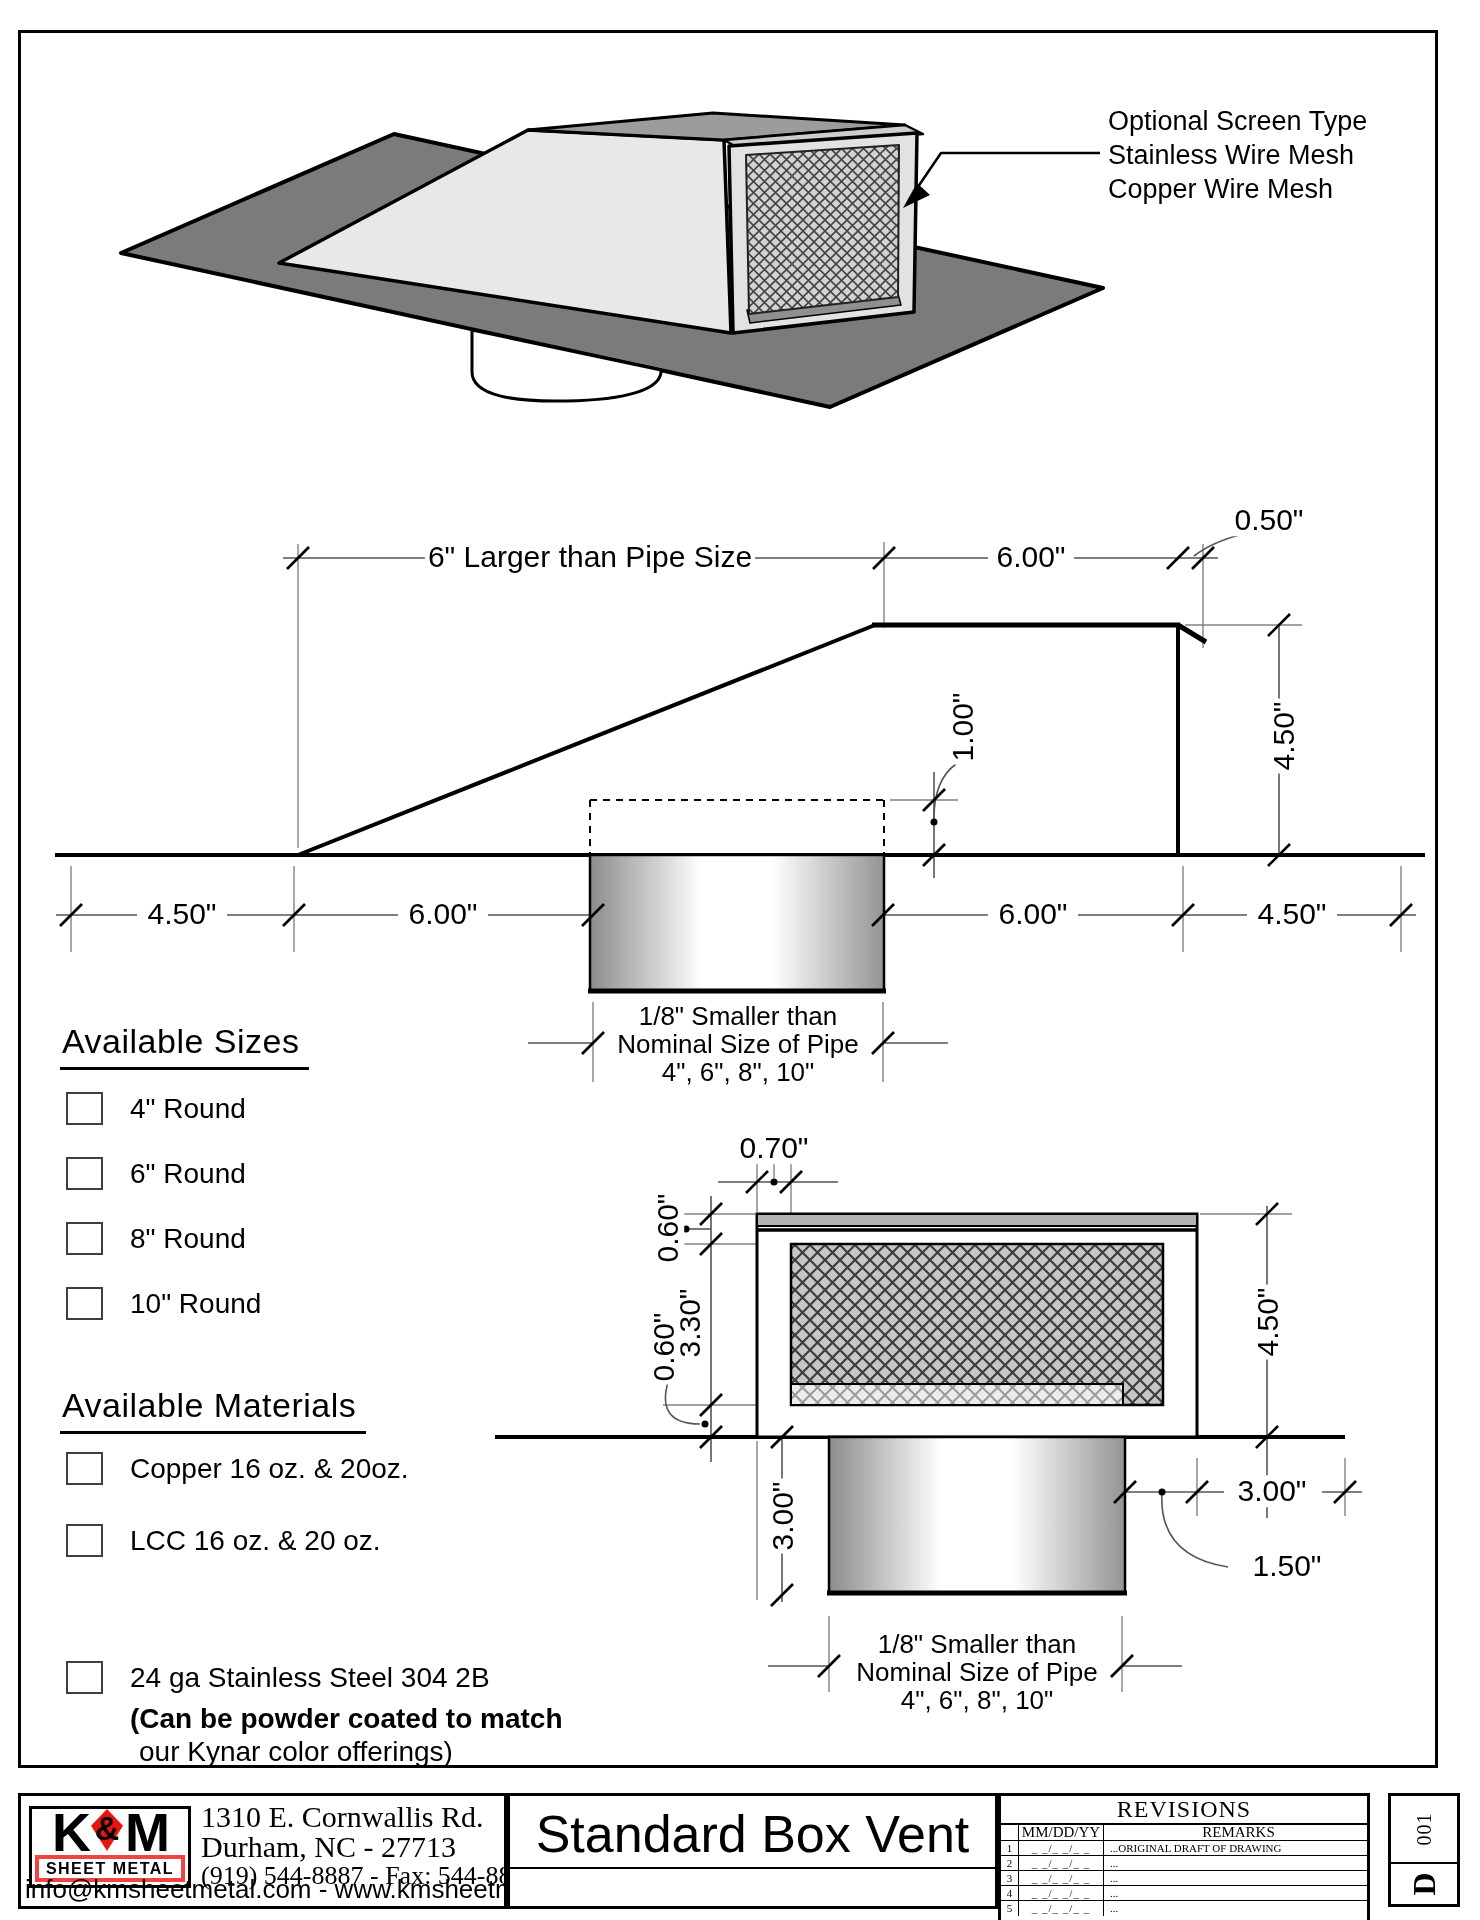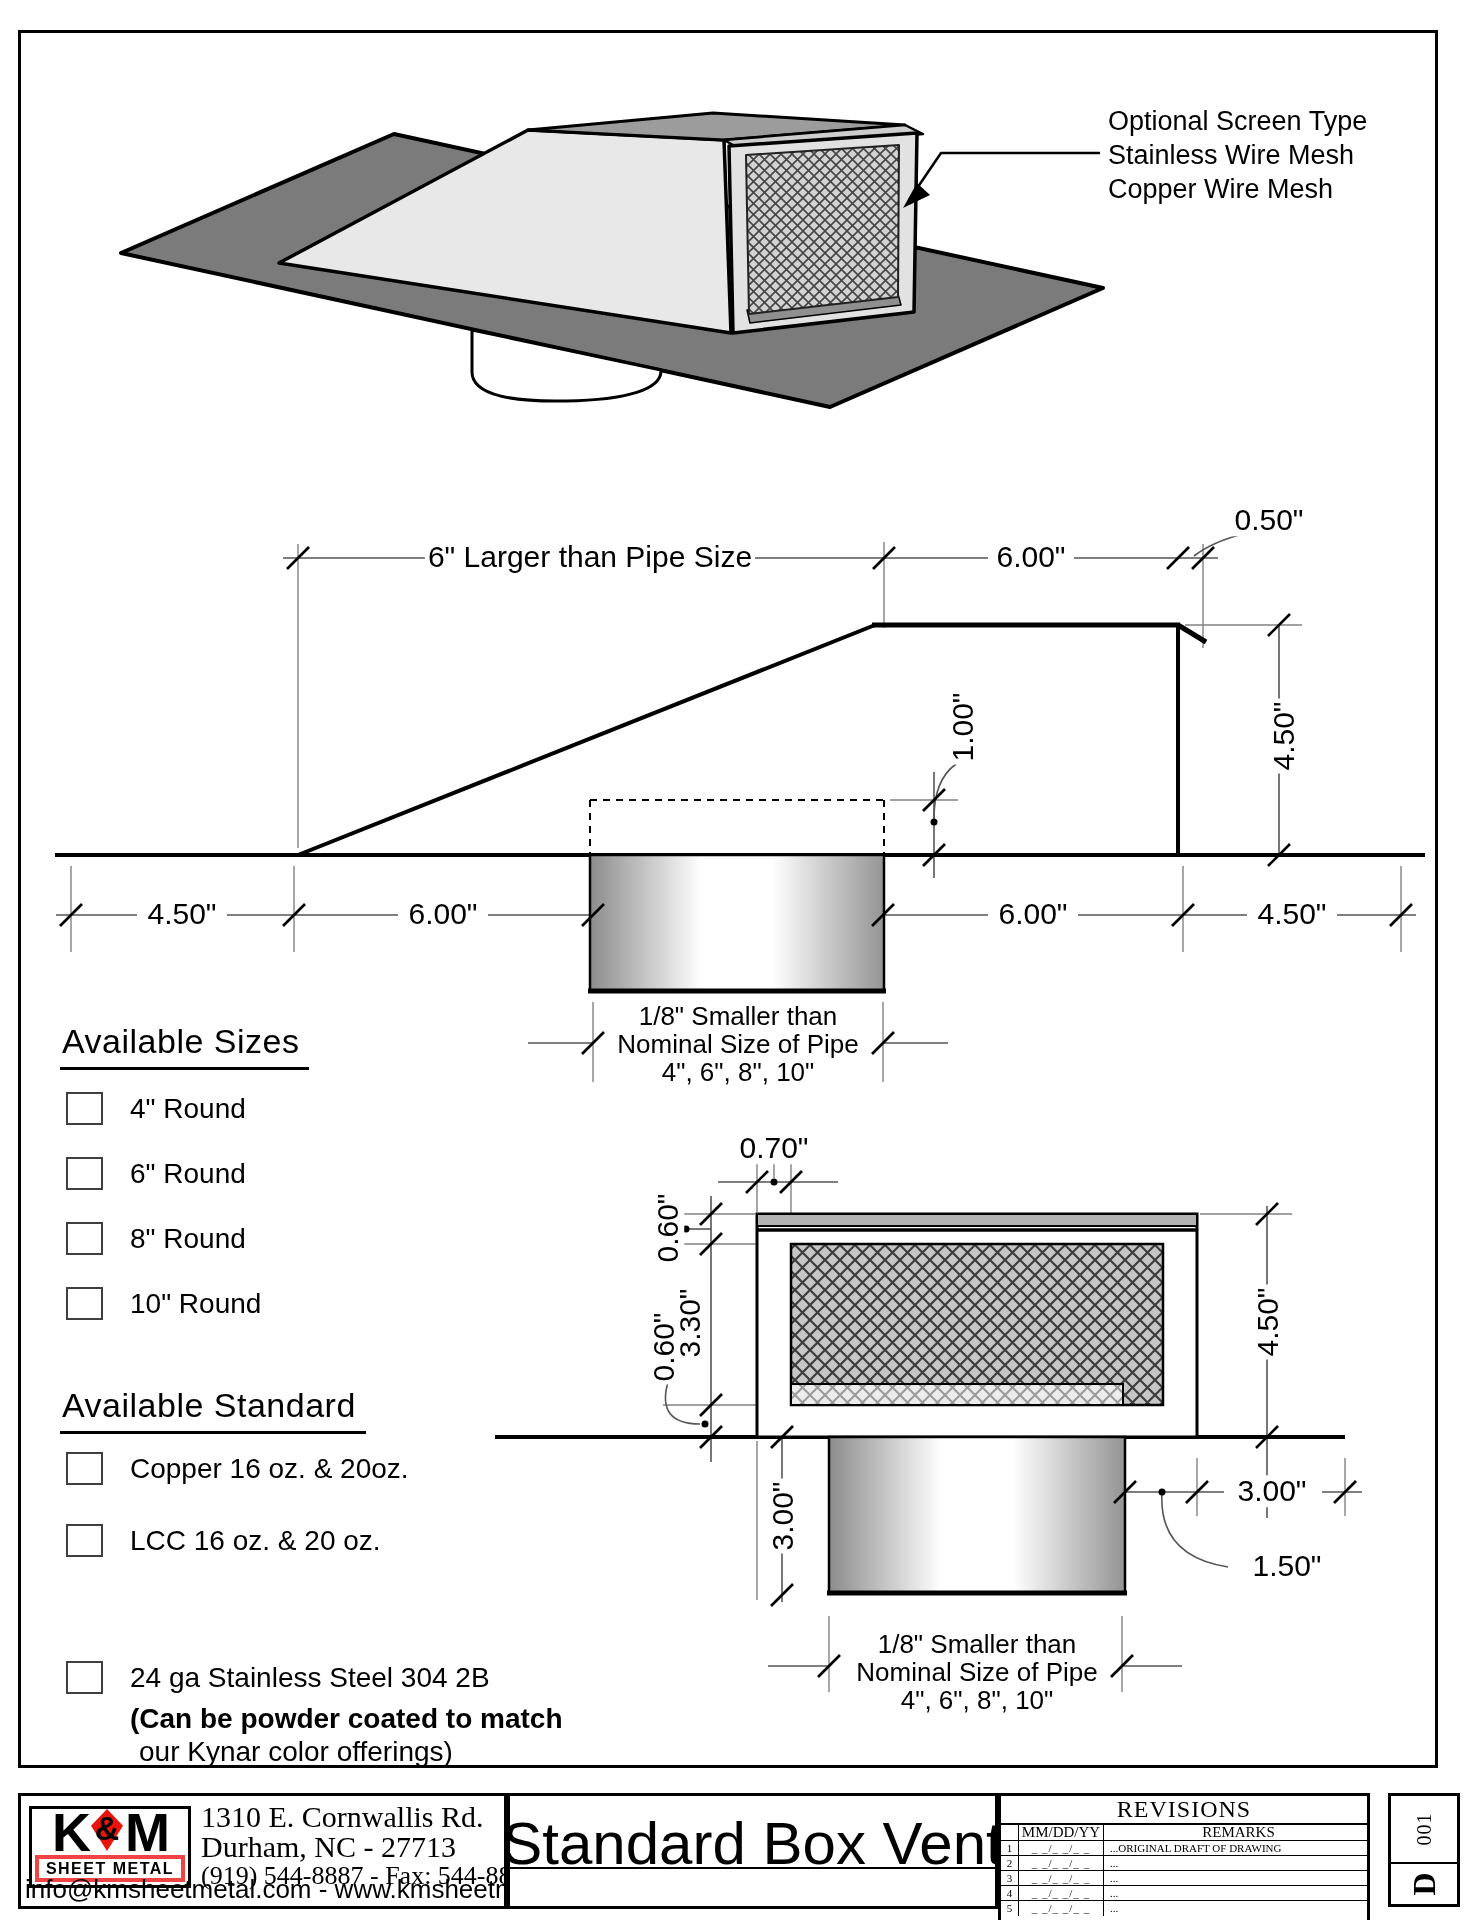--- a/index.html
+++ b/index.html
@@ -33,22 +33,22 @@
            clip-path:polygon(50% 0,100% 40%,50% 100%,0 40%);}
   .amp{position:absolute;left:50%;top:45%;transform:translate(-50%,-50%);font-size:34px;letter-spacing:0;}
   .logo-sub{position:absolute;left:3px;right:3px;bottom:3px;height:27px;border:4px solid #ef4444;
             display:flex;align-items:center;justify-content:center;font-weight:bold;font-size:16px;letter-spacing:1.5px;}
   .addr{position:absolute;left:180px;top:6px;width:302px;font-family:Liberation Serif, serif;}
   .addr .a1{font-size:30px;line-height:30px;white-space:nowrap;}
   .addr .a2{font-size:30px;line-height:30px;white-space:nowrap;}
   .addr .a3{font-size:26px;line-height:28px;white-space:nowrap;}
   .contact{position:absolute;left:4px;bottom:1px;width:480px;font-size:26px;white-space:nowrap;}
   .tb-title{left:507px;top:1793px;width:491px;height:116px;}
-  .tb-title .main-title{position:absolute;left:0;right:0;top:16px;height:62px;display:flex;align-items:center;
-            justify-content:center;font-size:60px;white-space:nowrap;}
+  .tb-title .main-title{position:absolute;left:0;right:0;top:7px;height:62px;display:flex;align-items:center;
+            justify-content:center;font-size:52px;white-space:nowrap;}
   .tb-title .tb-divider{position:absolute;left:0;right:0;top:71px;border-top:2px solid #000;}
   .tb-rev{left:998px;top:1793px;width:372px;height:152px;font-family:"Liberation Serif",serif;}
   .rev-head{height:29px;border-bottom:2px solid #000;display:flex;align-items:center;justify-content:center;
             font-size:24px;letter-spacing:1px;}
   .rev-cols,.rev-row{display:flex;}
   .rev-cols{height:16px;border-bottom:1px solid #000;font-size:15px;}
   .rev-row{height:15px;border-bottom:1px solid #000;font-size:11px;}
   .rev-row:last-child{border-bottom:none;}
   .rc1{width:18px;border-right:1px solid #000;text-align:center;flex:none;line-height:14px;}
   .rc2{width:85px;border-right:1px solid #000;text-align:center;flex:none;line-height:14px;letter-spacing:1px;}
@@ -265,21 +265,21 @@
   </div>
   <div class="chk-row" style="left:66px;top:1222px;">
     <div class="chk"></div>
     <div class="chk-label">8" Round</div>
   </div>
   <div class="chk-row" style="left:66px;top:1287px;">
     <div class="chk"></div>
     <div class="chk-label">10" Round</div>
   </div>
 
-  <div class="sec-head" style="left:60px;top:1386px;">Available Standard</div>
+  <div class="sec-head" style="left:60px;top:1386px;">Available Materials</div>
   <div class="chk-row" style="left:66px;top:1452px;">
     <div class="chk"></div>
     <div class="chk-label">Copper 16 oz. &amp; 20oz.</div>
   </div>
   <div class="chk-row" style="left:66px;top:1524px;">
     <div class="chk"></div>
     <div class="chk-label">LCC 16 oz. &amp; 20 oz.</div>
   </div>
   <div class="chk-row top" style="left:66px;top:1661px;">
     <div class="chk"></div>

